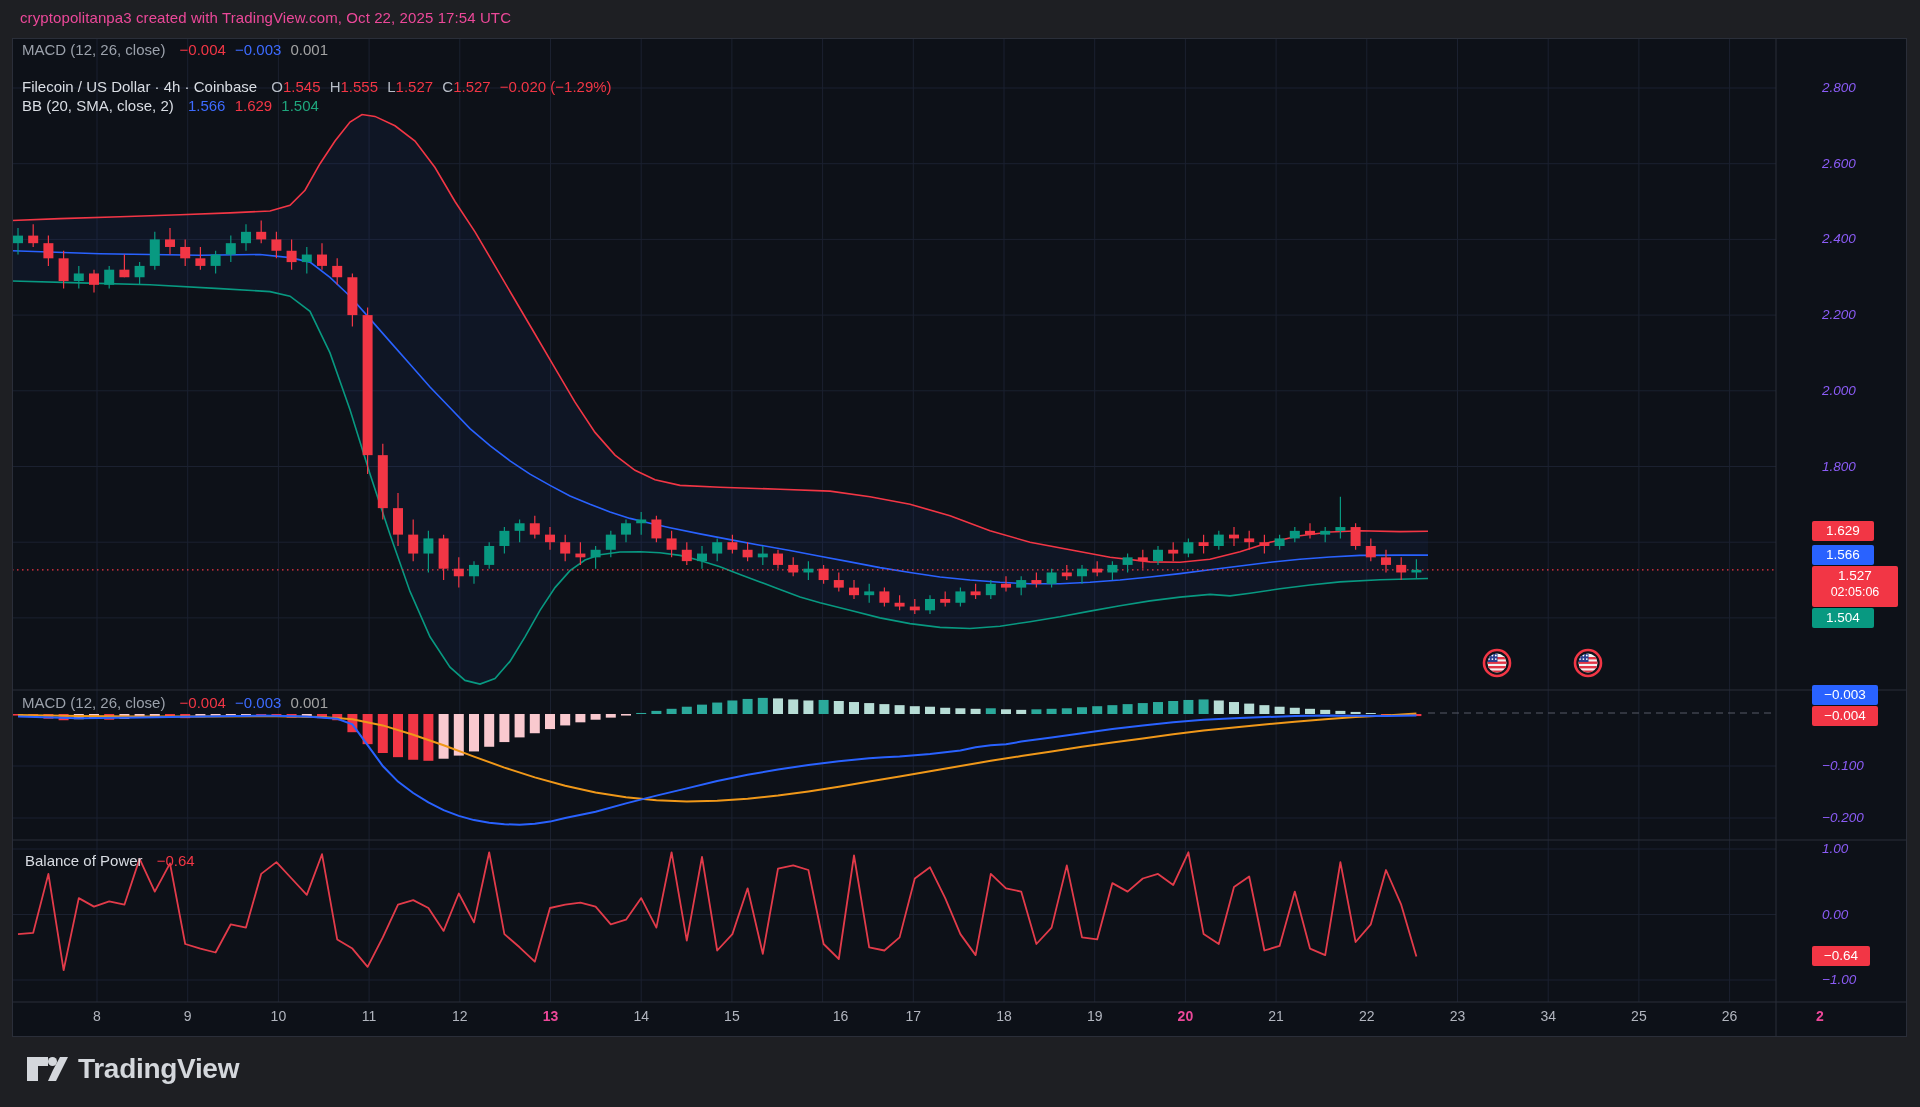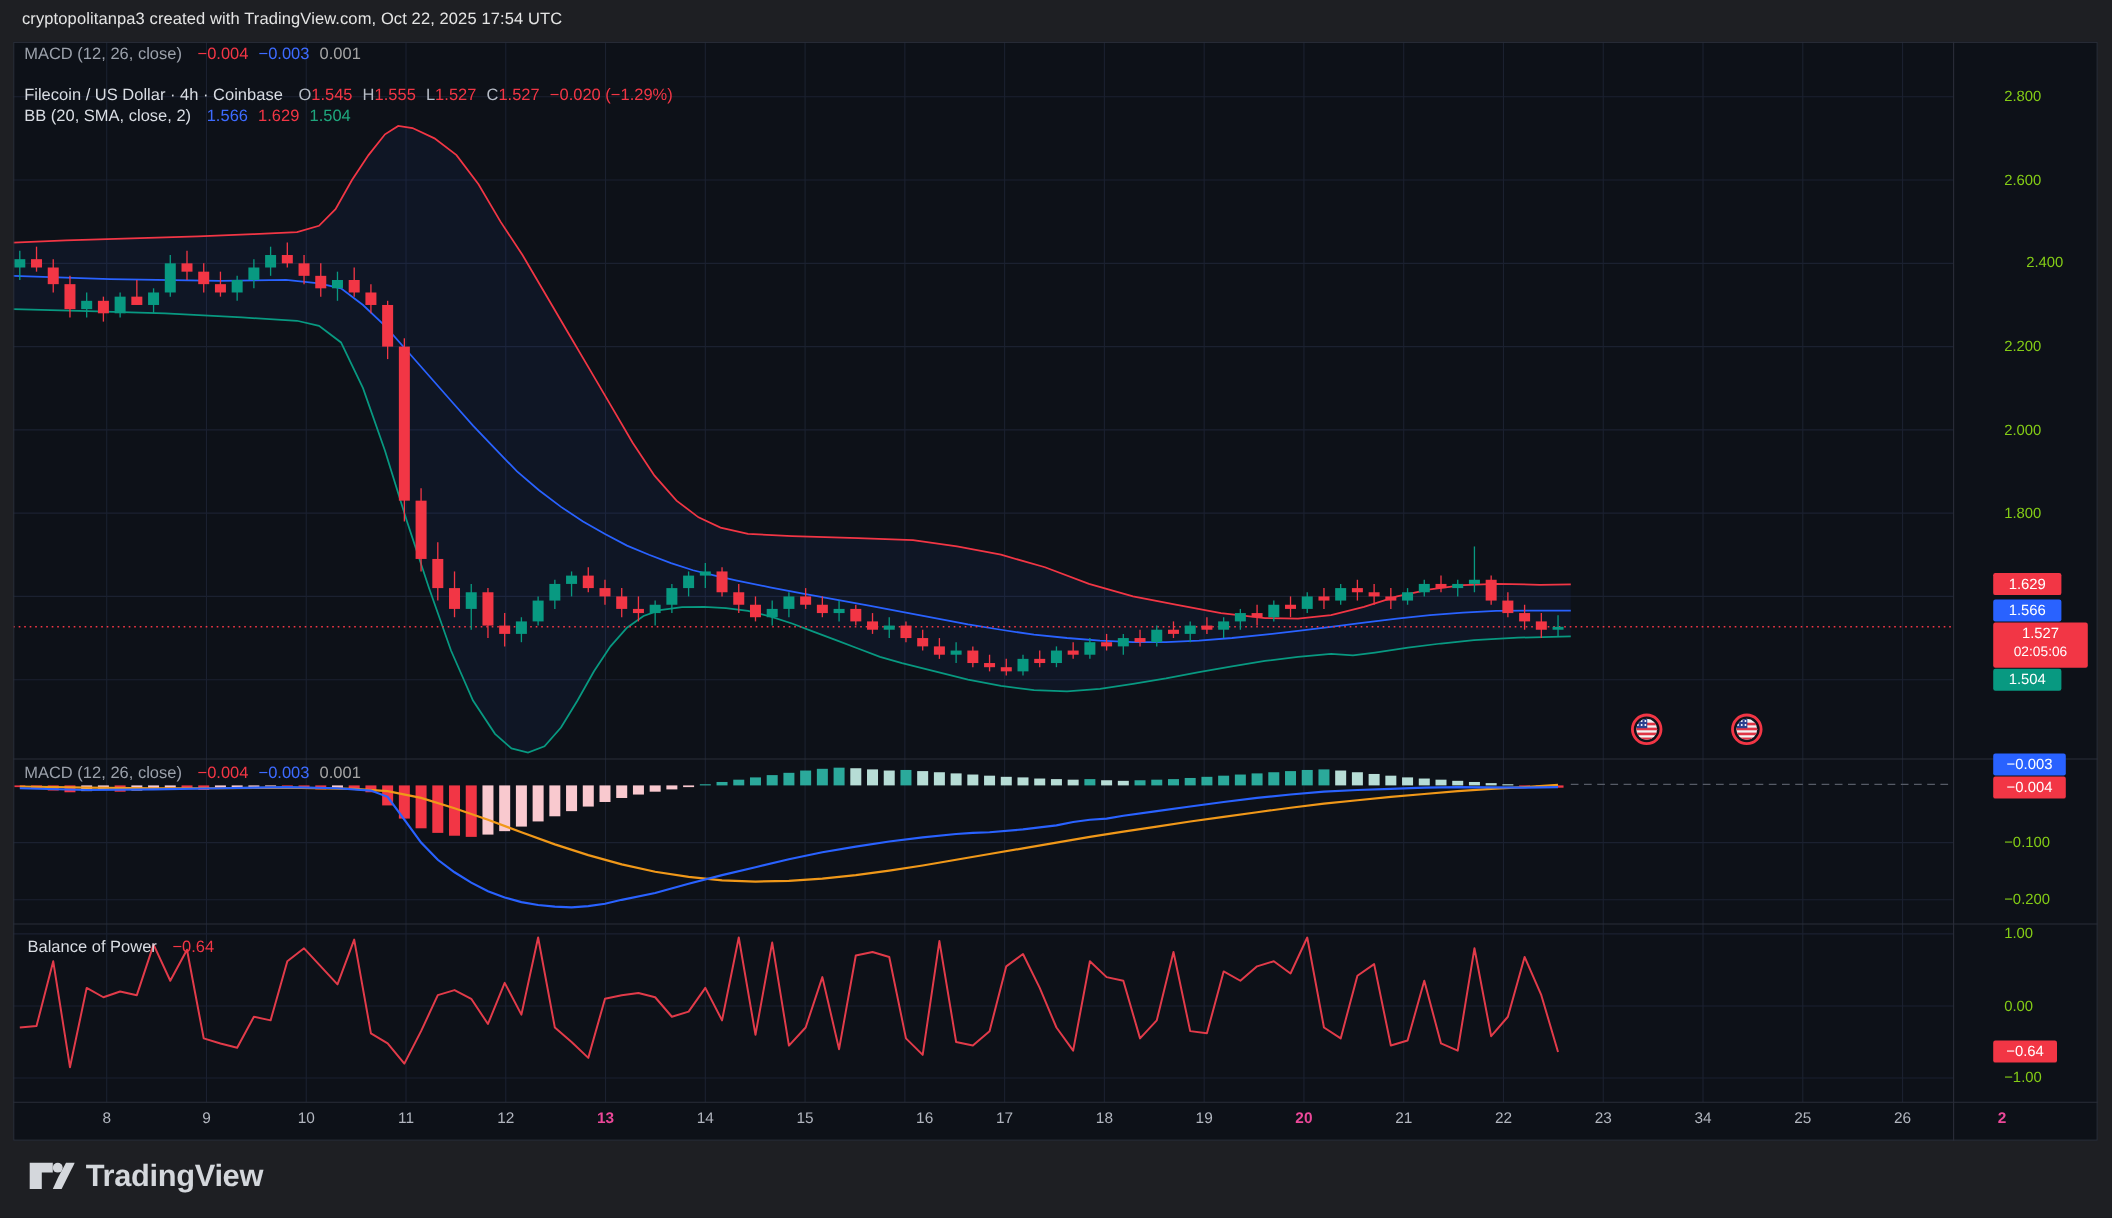--- a/index.html
+++ b/index.html
@@ -1,31 +1,31 @@
 <!DOCTYPE html>
 <html><head>
 <meta charset="utf-8">
 <style>
   html,body{margin:0;padding:0;background:#1e1f23;width:1920px;height:1107px;overflow:hidden;
     font-family:"Liberation Sans",sans-serif;-webkit-font-smoothing:antialiased;}
   #stage{position:relative;width:1920px;height:1107px;}
   #chart-svg{position:absolute;left:0;top:0;z-index:1;}
   .overlay{position:absolute;z-index:3;white-space:nowrap;}
-  .hdr{left:20px;top:9px;font-size:15px;color:#e5e5e5;letter-spacing:.1px;}
+  .hdr{left:20px;top:9px;font-size:15px;color:#ec4899;letter-spacing:.1px;}
   .legend{font-size:15px;color:#b4b8c1;}
   .lg-label{color:#9ba1ab;}
   .sym{color:#d9dde3;}
   .val-red{color:#f23645;}
   .val-blue{color:#3d6bff;}
   .val-orange{color:#a3a3a3;}
   .val-green{color:#1fa67d;}
   .ohlc-k{color:#b6bcc6;}
   .gap{display:inline-block;width:10px;}
   .sgap{display:inline-block;width:5px;}
-  .axis-label{position:absolute;z-index:2;color:#84cc16;font-size:13.5px;line-height:16px;}
+  .axis-label{position:absolute;z-index:2;color:#8b5cf6;font-size:13.5px;line-height:16px;font-style:italic;}
   .time-label{position:absolute;z-index:2;color:#b2b6bf;font-size:14px;transform:translateX(-50%);top:1008px;}
   .time-label.bold{color:#ec4899;font-weight:700;}
   .badge{position:absolute;z-index:5;border-radius:2px;color:#fff;font-size:13.5px;text-align:center;line-height:20px;}
   .badge .sub{font-size:12.5px;line-height:17px;margin-top:-2px;}
   .footer-brand{left:26px;top:1050px;display:flex;align-items:center;z-index:3;}
   .footer-brand span{color:#d4d7dc;font-size:28px;font-weight:700;letter-spacing:-.3px;margin-left:10px;}
 </style>
 </head>
 <body>
 
@@ -438,21 +438,21 @@
       <path d="M1 7 h21 v9 h-10 v15 h-11 z" fill="#d4d7dc"></path>
       <circle cx="26.5" cy="11.5" r="4.5" fill="#d4d7dc"></circle>
       <path d="M27 20 l7 -13 h8 l-12 24 h-8 z" fill="#d4d7dc"></path>
     </svg>
     <span>TradingView</span>
   </div>
 
   <div id="labels-root">
       <div class="axis-label" style="left: 1822px; top: 80px;">2.800</div>
       <div class="axis-label" style="left: 1822px; top: 155.7px;">2.600</div>
-      <div class="axis-label" style="left: 1822px; top: 231.4px; margin-left: 20px;">2.400</div>
+      <div class="axis-label" style="left: 1822px; top: 231.4px;">2.400</div>
       <div class="axis-label" style="left: 1822px; top: 307.1px;">2.200</div>
       <div class="axis-label" style="left: 1822px; top: 382.8px;">2.000</div>
       <div class="axis-label" style="left: 1822px; top: 458.5px;">1.800</div>
       <div class="axis-label" style="left: 1822px; top: 609.9px;">1.400</div>
       <div class="axis-label" style="left: 1822px; top: 758px;">−0.100</div>
       <div class="axis-label" style="left: 1822px; top: 810px;">−0.200</div>
       <div class="axis-label" style="left: 1822px; top: 841px;">1.00</div>
       <div class="axis-label" style="left: 1822px; top: 906.5px;">0.00</div>
       <div class="axis-label" style="left: 1822px; top: 972px;">−1.00</div>
       <div class="time-label" style="left: 97px;">8</div>

